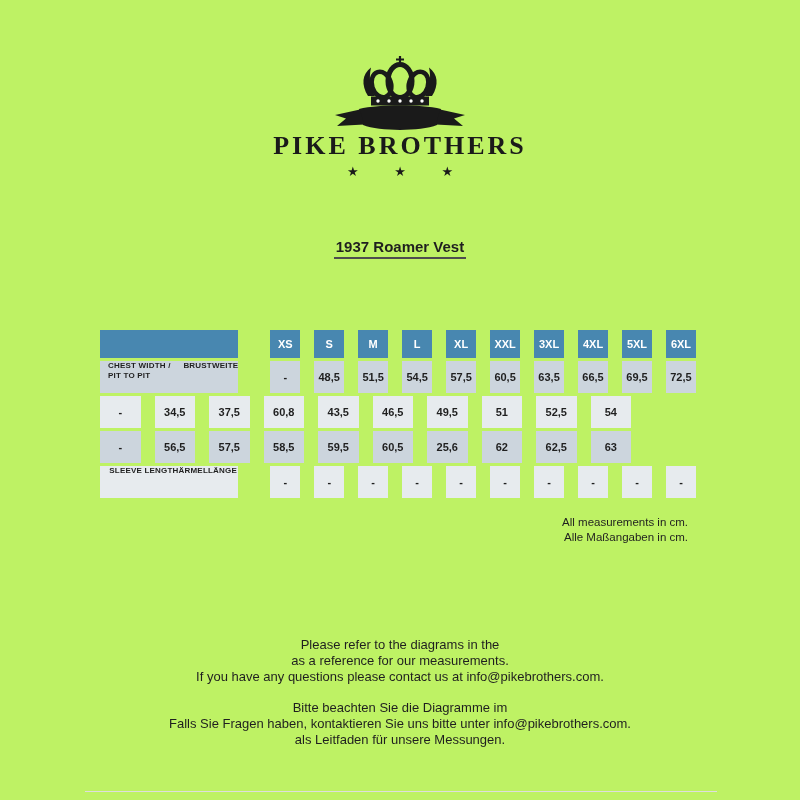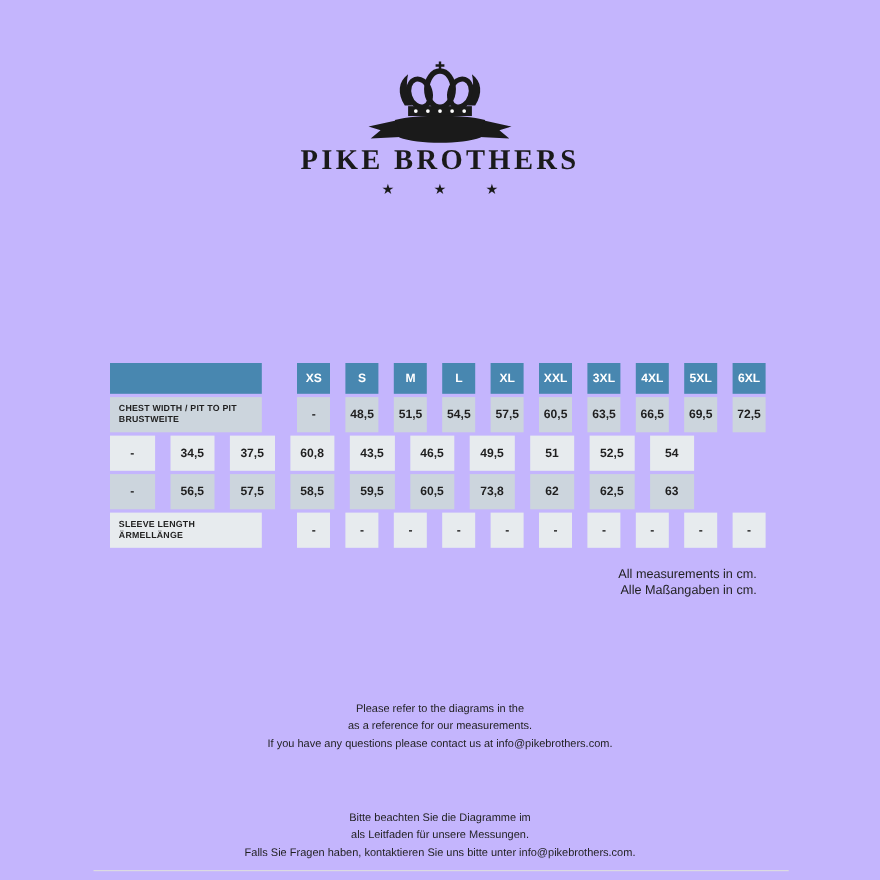--- a/index.html
+++ b/index.html
@@ -7,21 +7,21 @@
     --row-dark:#ccd5dd;
     --row-light:#e7ebee;
     --ink:#1f1f1f;
   }
   *{box-sizing:border-box;}
   html,body{margin:0;padding:0;}
   body{
     width:800px;height:800px;background:#ffffff;
     font-family:"Liberation Sans",sans-serif;color:var(--ink);
   }
-  .page{position:relative;width:800px;height:800px;background:#c4b5fd;overflow:hidden;padding-left:14px;}
+  .page{position:relative;width:800px;height:800px;background:#bef264;overflow:hidden;padding-left:14px;}
 
   
   .logo{position:absolute;top:54px;left:0;width:800px;text-align:center;}
   .logo svg{display:block;margin:0 auto;}
   .brand{
     font-family:"Liberation Serif",serif;font-weight:bold;
     font-size:26px;letter-spacing:3px;color:#1a1a1a;margin-top:1px;
     white-space:nowrap;
   }
   .stars{
@@ -34,44 +34,44 @@
   .title{
     display:inline-block;font-size:15px;font-weight:bold;
     border-bottom:2px solid #4d4d4d;padding:0 2px 2px 2px;
   }
 
   
   .size-table{position:absolute;top:330px;left:100px;width:602px;}
   .t-row{display:flex;margin-bottom:3px;gap:12px;}
   .t-label{
     width:184px;margin-right:20px;padding-left:8px;
-    display:flex;flex-direction:column;justify-content:center;
+    display:flex;flex-direction:row;justify-content:center;
   }
   .t-label span{display:block;font-size:8px;font-weight:bold;line-height:10px;letter-spacing:.2px;}
   .head .t-label{background:var(--blue);height:28px;}
   .size-cell{
     width:40.5px;margin-right:2px;text-align:center;
     font-weight:bold;font-size:11px;
   }
   .size-cell:last-child{margin-right:6px;}
   .head .size-cell{
     background:var(--blue);color:#ffffff;height:28px;line-height:28px;font-size:11px;
   }
   .data-row .t-label,.data-row .size-cell{height:32px;}
   .data-row .size-cell{line-height:32px;}
   .shade-dark .t-label,.shade-dark .size-cell{background:var(--row-dark);}
   .shade-light .t-label,.shade-light .size-cell{background:var(--row-light);}
 
   
   .notes{position:absolute;top:515px;right:112px;text-align:right;font-size:11.5px;line-height:15px;}
 
   
-  .footer{position:absolute;left:0;width:800px;text-align:center;font-size:10px;line-height:16px;}
+  .footer{position:absolute;left:0;width:800px;text-align:center;font-size:13px;line-height:16px;}
   .footer-en{top:637px;}
-  .footer-de{top:736px;}
+  .footer-de{top:700px;}
 
   
   .bottom-rule{position:absolute;top:791px;left:85px;width:632px;height:1px;background:#dedede;}
 </style>
 </head>
 <body>
 
 <div class="page">
 
   <div class="logo">
@@ -97,20 +97,23 @@
       <g fill="#1a1a1a">
         <path d="M34,55 C55,50 95,50 116,55 L112,71 C95,77.5 55,77.5 38,71 Z"></path>
         <path d="M35,55.5 L10,61 L21,64.5 L12,72 L39,70.5 Z"></path>
         <path d="M115,55.5 L140,61 L129,64.5 L138,72 L111,70.5 Z"></path>
       </g>
     </svg>
     <div class="brand">PIKE BROTHERS</div>
     <div class="stars">★ ★ ★</div>
   </div>
 
+  <div class="title-wrap">
+    <span class="title">1937 Roamer Vest</span>
+  </div>
 
   <div class="size-table">
       <div class="t-row head">
         <div class="t-label"></div>
         <div class="size-cell">XS</div>
         <div class="size-cell">S</div>
         <div class="size-cell">M</div>
         <div class="size-cell">L</div>
         <div class="size-cell">XL</div>
         <div class="size-cell">XXL</div>
@@ -147,21 +150,21 @@
         <div class="size-cell">52,5</div>
         <div class="size-cell">54</div>
       </div>
       <div class="t-row data-row shade-dark">
         <div class="size-cell">-</div>
         <div class="size-cell">56,5</div>
         <div class="size-cell">57,5</div>
         <div class="size-cell">58,5</div>
         <div class="size-cell">59,5</div>
         <div class="size-cell">60,5</div>
-        <div class="size-cell">73,8</div>
+        <div class="size-cell">25,6</div>
         <div class="size-cell">62</div>
         <div class="size-cell">62,5</div>
         <div class="size-cell">63</div>
       </div>
       <div class="t-row data-row shade-light">
         <div class="t-label">
           <span>SLEEVE LENGTH</span>
           <span>ÄRMELLÄNGE</span>
         </div>
         <div class="size-cell">-</div>
@@ -183,18 +186,18 @@
   </div>
 
   <div class="footer footer-en">
     <div>Please refer to the diagrams in the</div>
     <div>as a reference for our measurements.</div>
     <div>If you have any questions please contact us at info@pikebrothers.com.</div>
   </div>
 
   <div class="footer footer-de">
     <div>Bitte beachten Sie die Diagramme im</div>
+    <div>Falls Sie Fragen haben, kontaktieren Sie uns bitte unter info@pikebrothers.com.</div>
     <div>als Leitfaden für unsere Messungen.</div>
-    <div>Falls Sie Fragen haben, kontaktieren Sie uns bitte unter info@pikebrothers.com.</div>
   </div>
 
   <div class="bottom-rule"></div>
 </div>
 
 </body></html>

